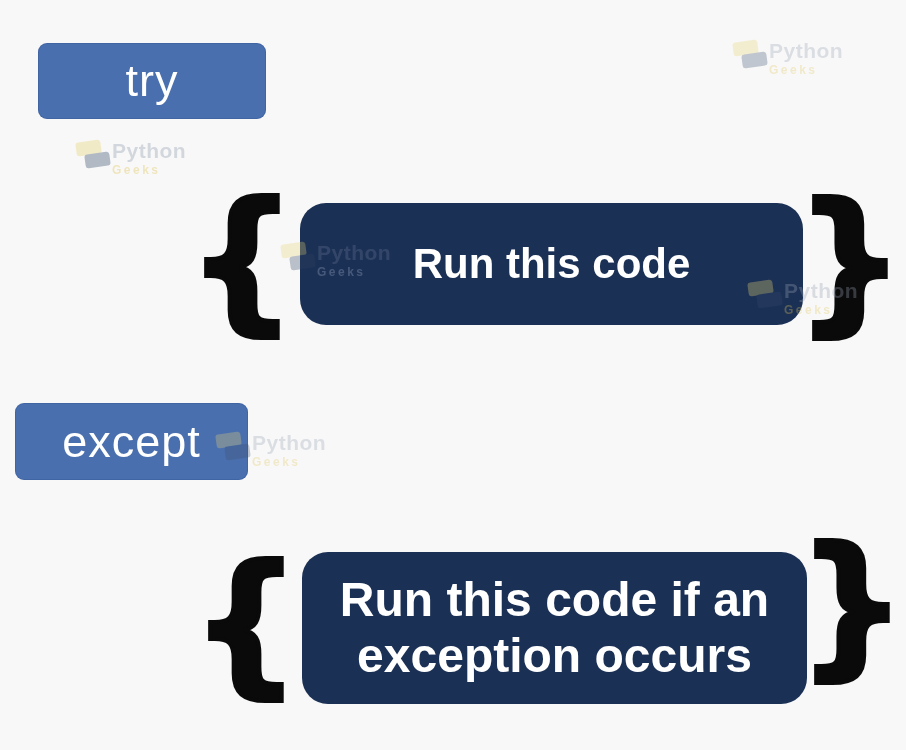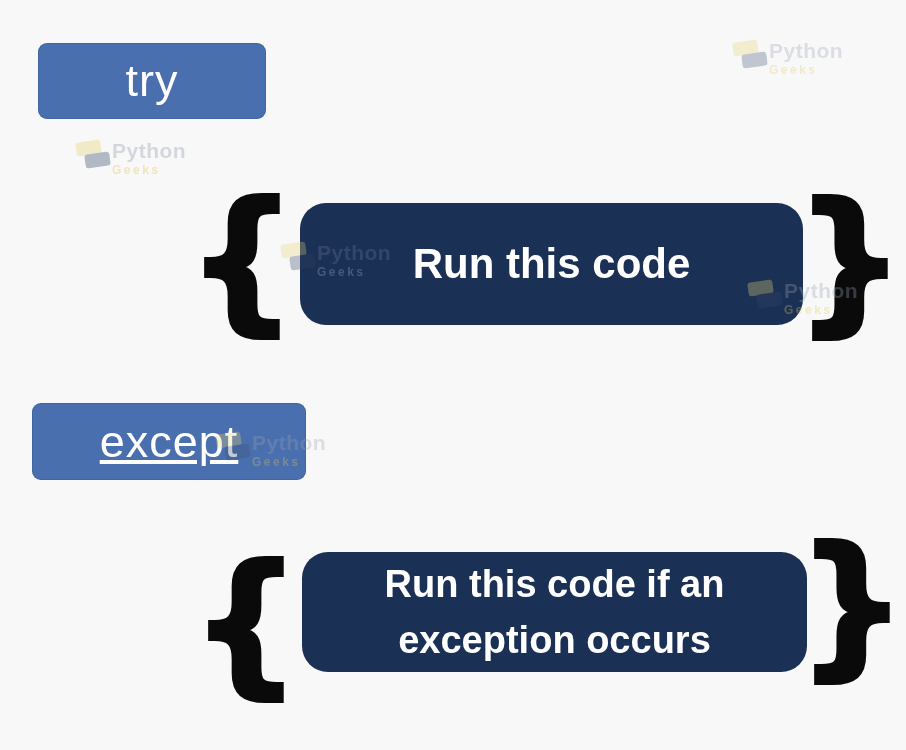--- a/index.html
+++ b/index.html
@@ -9,29 +9,29 @@
     font-family:"Liberation Sans",sans-serif;
   }
   
   .keyword-btn{
     position:absolute;background:#4a6fae;border-radius:9px;
     display:flex;align-items:center;justify-content:center;
     color:#ffffff;font-size:45px;font-weight:400;letter-spacing:1px;
     box-shadow:0 0 0 1px rgba(40,70,130,.25) inset;
   }
   .btn-try{left:30px;top:43px;width:228px;height:76px;margin-left:8px;}
-  .btn-except{left:32px;top:403px;width:274px;height:77px;text-decoration:underline;}
+  .btn-except{left:15px;top:403px;width:233px;height:77px;}
   
   .code-box{
     position:absolute;background:#1b3055;border-radius:26px;
     display:flex;flex-direction:column;align-items:center;justify-content:center;
     color:#ffffff;font-weight:700;text-align:center;
   }
   .box-try{left:300px;top:203px;width:503px;height:122px;font-size:42px;}
-  .box-except{left:302px;top:552px;width:505px;height:120px;font-size:38px;line-height:56px;}
+  .box-except{left:302px;top:552px;width:505px;height:152px;font-size:48px;line-height:56px;}
   
   .brace{
     position:absolute;display:flex;align-items:center;justify-content:center;
     font-family:"DejaVu Sans",sans-serif;font-weight:700;
     color:#0a0a0a;-webkit-text-stroke:4px #0a0a0a;
     font-size:155px;line-height:0;
   }
   .brace-1-open {left:206px;top:182px;width:72px;height:155px;}
   .brace-1-close{left:814px;top:183px;width:72px;height:155px;}
   .brace-2-open {left:210px;top:545px;width:72px;height:155px;}

